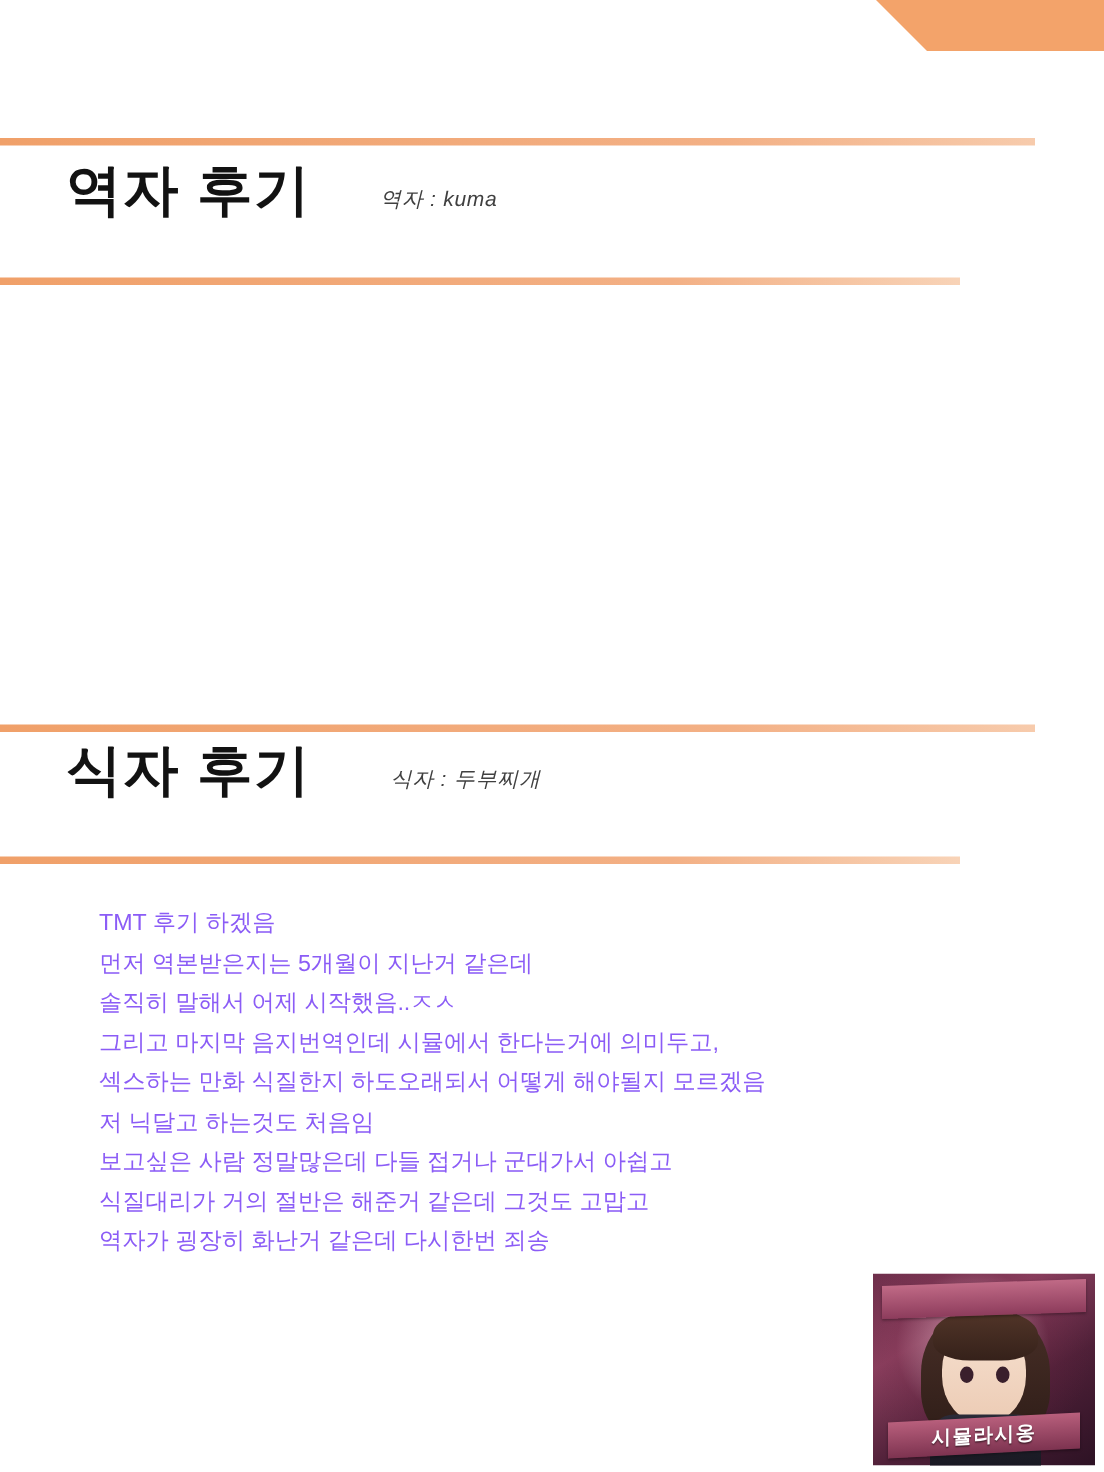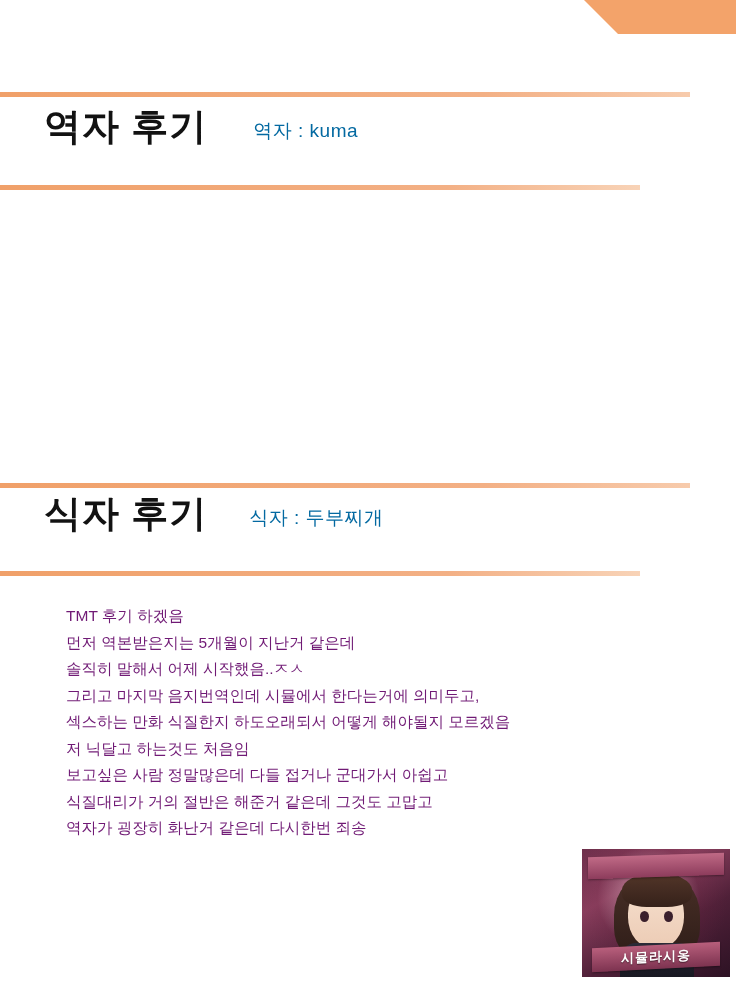--- a/index.html
+++ b/index.html
@@ -68,50 +68,51 @@
     align-items: baseline;
   }
   .section-title {
     font-size: 37px;
     font-weight: bold;
     color: #121212;
     letter-spacing: 1px;
     line-height: 1;
   }
   .section-credit {
-    font-size: 19px;
-    color: #0369a1;
+    font-size: 14px;
+    color: #404040;
     letter-spacing: 0.5px;
     line-height: 1;
+    font-style: italic;
   }
 
   
   #sec-translator { top: 92px; height: 105px; text-align: right; }
   #sec-translator .section-rule-top { top: 0px; }
   #sec-translator .section-titlerow { top: 16px; left: 44px; }
   #sec-translator .section-credit { margin-left: 46px; position: relative; top: -2px; }
   #sec-translator .section-rule-bottom { top: 93px; }
 
   
   #sec-typesetter { top: 483px; height: 100px; }
   #sec-typesetter .section-rule-top { top: 0px; }
-  #sec-typesetter .section-titlerow { top: 12px; left: 44px; }
+  #sec-typesetter .section-titlerow { top: 12px; left: 44px; gap: 11px; }
   #sec-typesetter .section-credit { margin-left: 42px; position: relative; top: -2px; }
   #sec-typesetter .section-rule-bottom { top: 88px; }
 
   
   .body-text {
     position: absolute;
     left: 66px;
     top: 603px;
     width: 620px;
   }
   .body-line {
     font-size: 15.5px;
-    color: #701a75;
+    color: #8b5cf6;
     line-height: 26.5px;
     white-space: pre;
   }
 
   
   .logo-badge {
     position: absolute;
     right: 6px;
     bottom: 4px;
     width: 148px;

